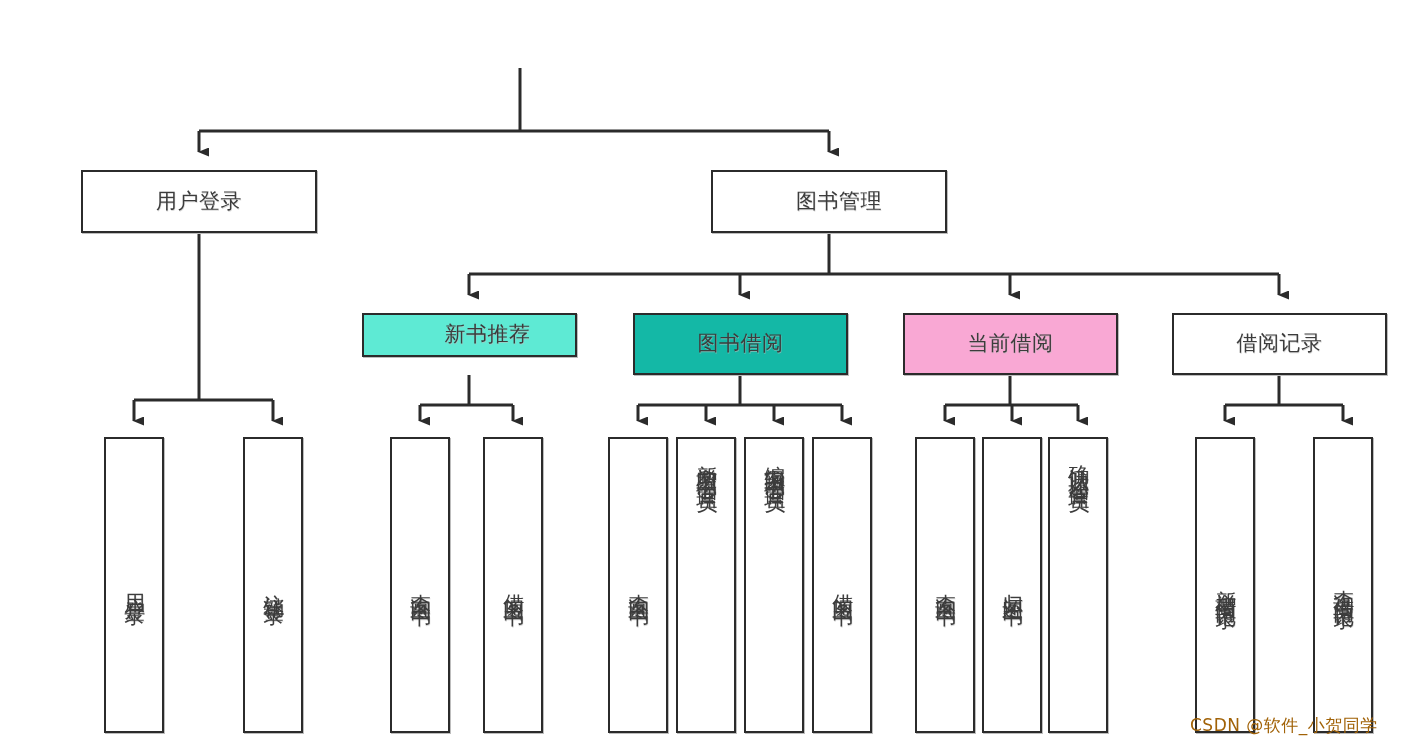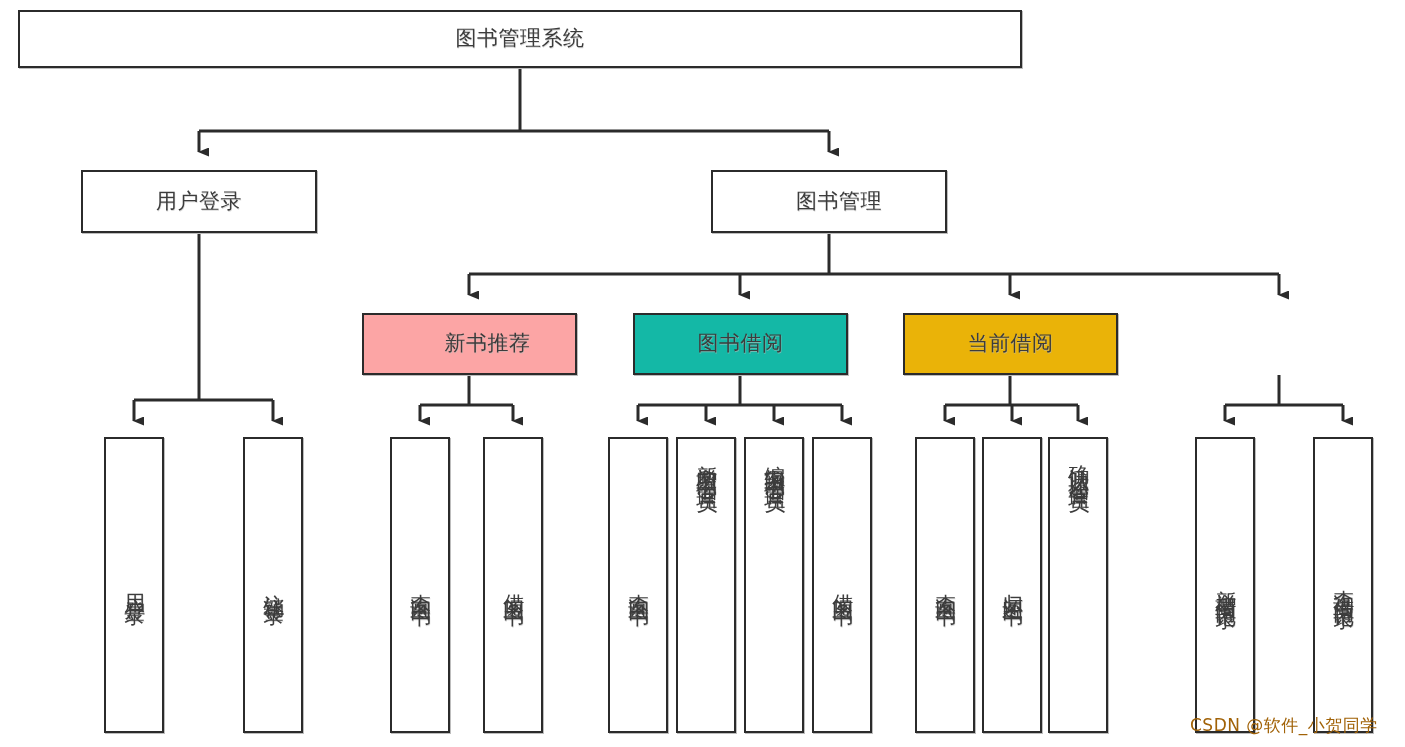--- a/index.html
+++ b/index.html
@@ -133,39 +133,39 @@
     </g>
     <g stroke="#2b2b2b" stroke-width="3" fill="none">
 
       <line x1="1279" y1="375" x2="1279" y2="405"></line>
       <line x1="1225" y1="405" x2="1343" y2="405"></line>
       <line x1="1225" y1="405" x2="1225" y2="421" marker-end="url(#arrowhead)"></line>
       <line x1="1343" y1="405" x2="1343" y2="421" marker-end="url(#arrowhead)"></line>
     </g>
   </svg>
 
-  <div class="node horiz" style="left: 18px; top: 10px; width: 1004px; height: 58px; border-color: rgb(43, 43, 43); background: rgb(255, 255, 255);">
-    <span class="label" style="color: rgb(60, 60, 60);">图书管理系统</span>
-  </div>
 
   <div class="node horiz" style="left: 81px; top: 170px; width: 236px; height: 63px; border-color: rgb(43, 43, 43); background: rgb(255, 255, 255);">
     <span class="label" style="color: rgb(60, 60, 60);">用户登录</span>
   </div>
   <div class="node horiz" style="left: 711px; top: 170px; width: 236px; height: 63px; border-color: rgb(43, 43, 43); background: rgb(255, 255, 255);">
     <span class="label" style="color: rgb(60, 60, 60); margin-left: 20px;">图书管理</span>
   </div>
 
-  <div class="node horiz" style="left: 362px; top: 313px; width: 215px; height: 62px; border-color: rgb(43, 43, 43); background: #fca5a5; padding-left: 36px;">
+  <div class="node horiz" style="left: 362px; top: 313px; width: 215px; height: 44px; border-color: rgb(43, 43, 43); background: #5eead4; padding-left: 36px;">
     <span class="label" style="color: rgb(60, 60, 60);">新书推荐</span>
   </div>
   <div class="node horiz" style="left: 633px; top: 313px; width: 215px; height: 62px; border-color: rgb(43, 43, 43); background: #14b8a6;">
     <span class="label" style="color: rgb(60, 60, 60);">图书借阅</span>
   </div>
-  <div class="node horiz" style="left: 903px; top: 313px; width: 215px; height: 62px; border-color: rgb(43, 43, 43); background: #eab308;">
+  <div class="node horiz" style="left: 903px; top: 313px; width: 215px; height: 62px; border-color: rgb(43, 43, 43); background: #f9a8d4;">
     <span class="label" style="color: rgb(60, 60, 60);">当前借阅</span>
+  </div>
+  <div class="node horiz" style="left: 1172px; top: 313px; width: 215px; height: 62px; border-color: rgb(43, 43, 43); background: rgb(255, 255, 255);">
+    <span class="label" style="color: rgb(60, 60, 60);">借阅记录</span>
   </div>
 
   <div class="node vert mid" style="left: 104px; top: 437px; width: 60px; height: 296px; border-color: rgb(43, 43, 43); background: rgb(255, 255, 255);">
     <span class="label" style="color: rgb(60, 60, 60);">用户登录</span>
   </div>
   <div class="node vert mid" style="left: 243px; top: 437px; width: 60px; height: 296px; border-color: rgb(43, 43, 43); background: rgb(255, 255, 255);">
     <span class="label" style="color: rgb(60, 60, 60);">注销登录</span>
   </div>
   <div class="node vert mid" style="left: 390px; top: 437px; width: 60px; height: 296px; border-color: rgb(43, 43, 43); background: rgb(255, 255, 255);">
     <span class="label" style="color: rgb(60, 60, 60);">查询图书</span>

